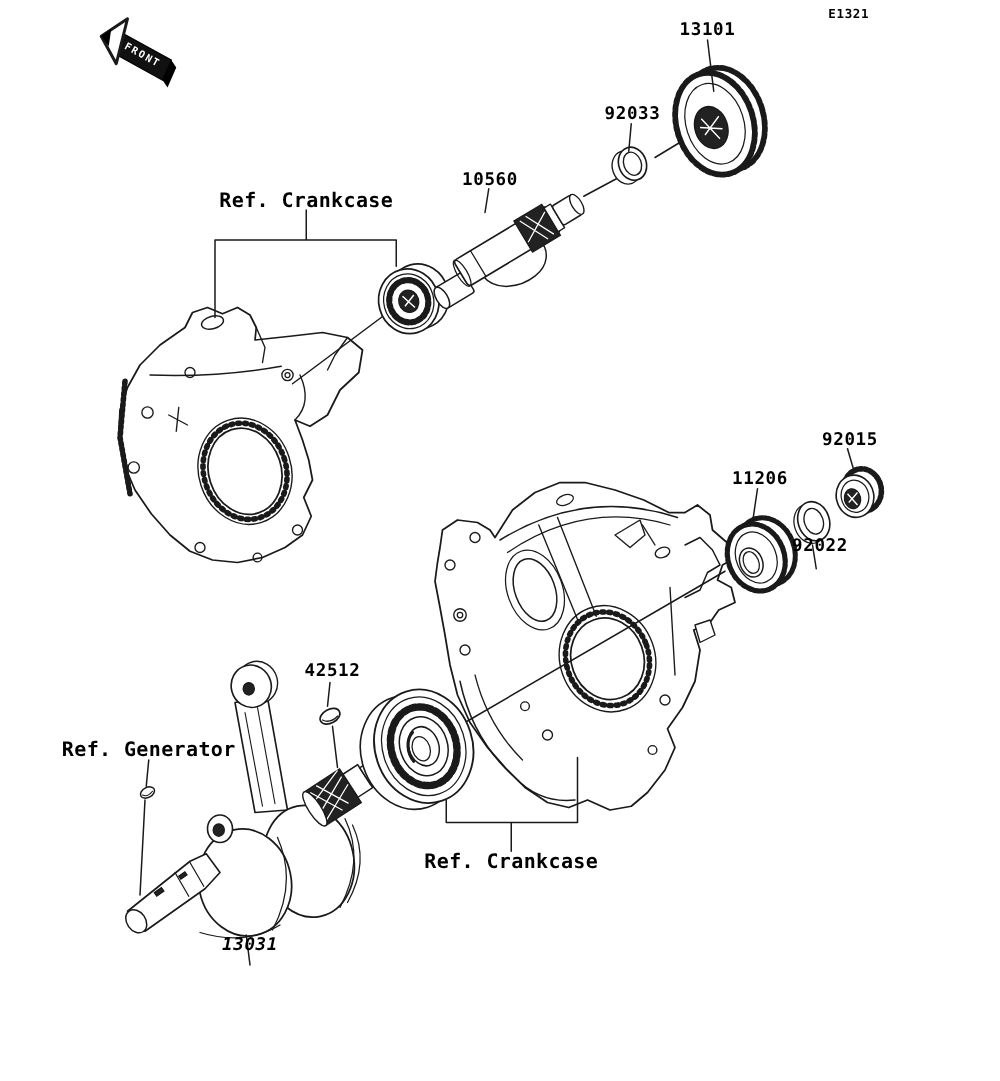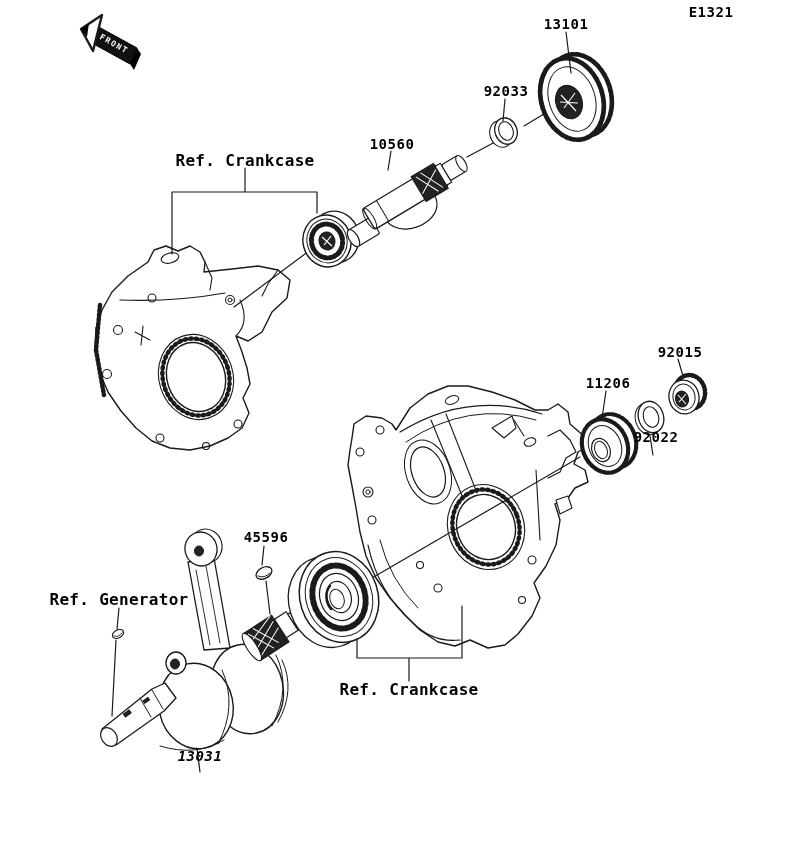--- a/index.html
+++ b/index.html
@@ -3,21 +3,21 @@
 <meta charset="utf-8">
 <style>
   html,body{margin:0;padding:0;background:#fff;}
   #stage{position:relative;width:800px;height:865px;background:#fff;overflow:hidden;
          font-family:"DejaVu Sans Mono", monospace;}
   svg{position:absolute;left:0;top:0;}
   .lbl{position:absolute;transform:translate(-50%,-50%);color:#000;font-weight:700;
        white-space:nowrap;user-select:none;}
   .part-num{font-size:14px;letter-spacing:0.5px;}
   .ref-label{font-size:16px;letter-spacing:0.3px;}
-  .page-code{font-size:14px;letter-spacing:0.5px;margin-left:32px;}
+  .page-code{font-size:10px;letter-spacing:0.5px;}
   .front-text{position:absolute;color:#fff;font-size:8px;font-weight:700;letter-spacing:1.5px;
        transform:translate(-50%,-50%) rotate(29deg);}
   .ink{stroke:#1a1a1a;fill:none;stroke-linejoin:round;stroke-linecap:round;}
   .w{fill:#ffffff;stroke:#1a1a1a;stroke-linejoin:round;}
   .dark{fill:#222;stroke:#1a1a1a;}
 </style>
 </head>
 <body>
 
 <div id="stage">
@@ -232,20 +232,20 @@
 
   <div class="lbl page-code" style="left:679px;top:12px;">E1321</div>
   <div class="front-text" style="left:114px;top:44px;">FRONT</div>
 
   <div class="lbl part-num" style="left:566px;top:24px;">13101</div>
   <div class="lbl part-num" style="left:506px;top:91px;">92033</div>
   <div class="lbl part-num" style="left:392px;top:144px;">10560</div>
   <div class="lbl part-num" style="left:680px;top:352px;">92015</div>
   <div class="lbl part-num" style="left:608px;top:383px;">11206</div>
   <div class="lbl part-num" style="left:656px;top:437px;">92022</div>
-  <div class="lbl part-num" style="left:266px;top:537px;">45596</div>
+  <div class="lbl part-num" style="left:266px;top:537px;">42512</div>
   <div class="lbl part-num" style="left:200px;top:756px;font-style:italic;">13031</div>
 
   <div class="lbl ref-label" style="left:245px;top:160px;">Ref. Crankcase</div>
   <div class="lbl ref-label" style="left:409px;top:689px;">Ref. Crankcase</div>
   <div class="lbl ref-label" style="left:119px;top:599px;">Ref. Generator</div>
 
 </div>
 
 </body></html>

